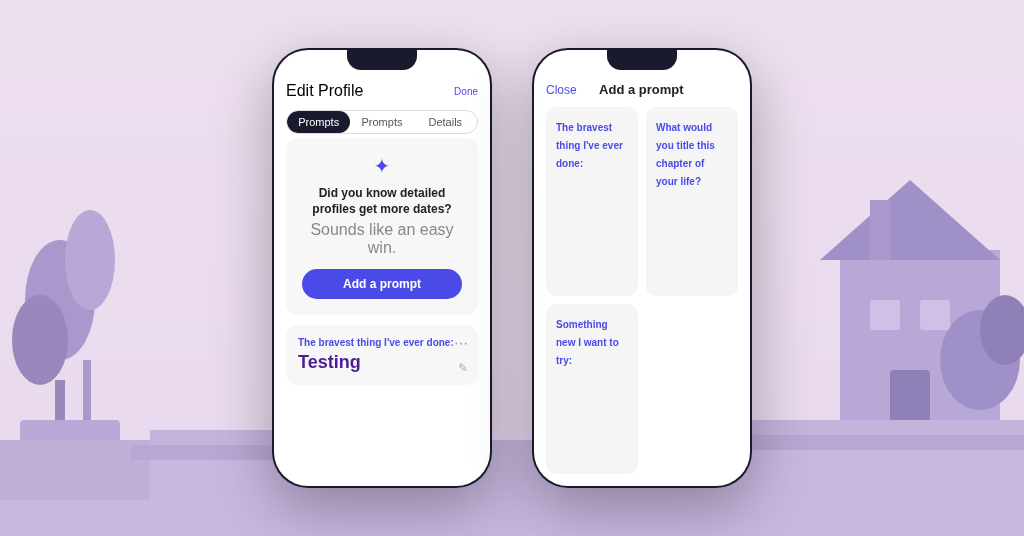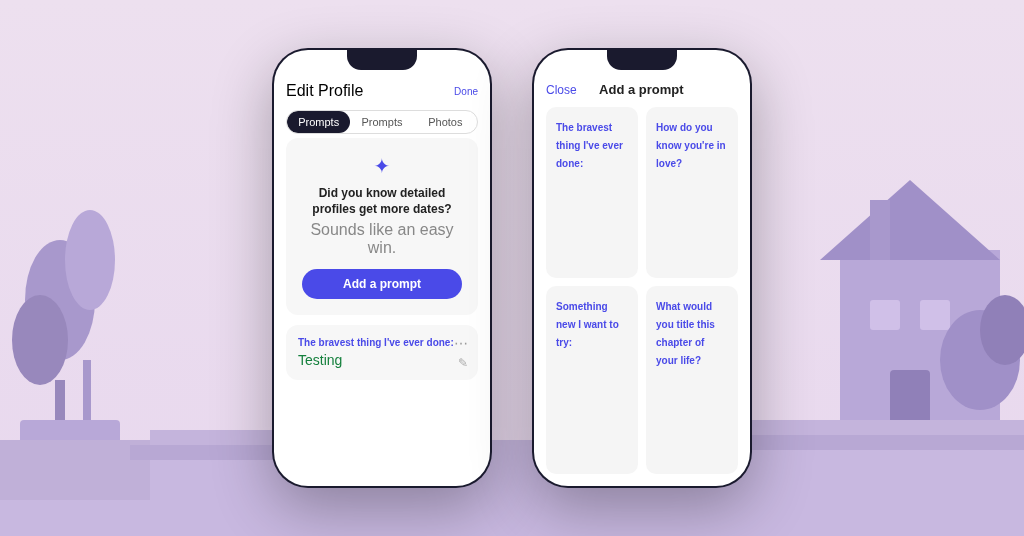--- a/index.html
+++ b/index.html
@@ -161,23 +161,23 @@
     }
 
     .existing-prompt-label {
       font-size: 10px;
       font-weight: 700;
       color: #4a4ae8;
       margin-bottom: 4px;
     }
 
     .existing-prompt-text {
-      font-size: 14px;
-      font-weight: 400;
-      color: #15803d;
+      font-size: 18px;
+      font-weight: 700;
+      color: #4c1d95;
     }
 
     .more-btn {
       position: absolute;
       top: 10px;
       right: 10px;
       color: #999;
       font-size: 14px;
       cursor: pointer;
     }
@@ -294,21 +294,21 @@
     <div class="phone-inner">
       <div class="phone1-content">
         <div class="screen-header">
           <span>Edit Profile</span>
           <span class="done-btn">Done</span>
         </div>
 
         <div class="tabs">
           <div class="tab active">Prompts</div>
           <div class="tab">Prompts</div>
-          <div class="tab">Photos</div>
+          <div class="tab">Details</div>
         </div>
 
         <div class="prompt-card">
           <div class="prompt-icon">✦</div>
           <div class="prompt-card-title">Did you know detailed profiles get more dates?</div>
           <div class="prompt-card-sub">Sounds like an easy win.</div>
           <button class="add-prompt-btn">Add a prompt</button>
         </div>
 
         <div class="existing-prompt-card">
@@ -329,26 +329,23 @@
           <span class="close-btn">Close</span>
           <span class="phone2-title">Add a prompt</span>
           <span style="width:32px"></span>
         </div>
 
         <div class="prompts-grid">
           <div class="prompt-option">
             <span class="prompt-option-text">The bravest thing I've ever done:</span>
           </div>
           <div class="prompt-option">
-            <span class="prompt-option-text">How do you know you're in love?</span>
+            <span class="prompt-option-text">What would you title this chapter of your life?</span>
           </div>
           <div class="prompt-option">
             <span class="prompt-option-text">Something new I want to try:</span>
           </div>
-          <div class="prompt-option">
-            <span class="prompt-option-text">What would you title this chapter of your life?</span>
-          </div>
         </div>
       </div>
     </div>
   </div>
 
 </div>
 
 </body></html>

